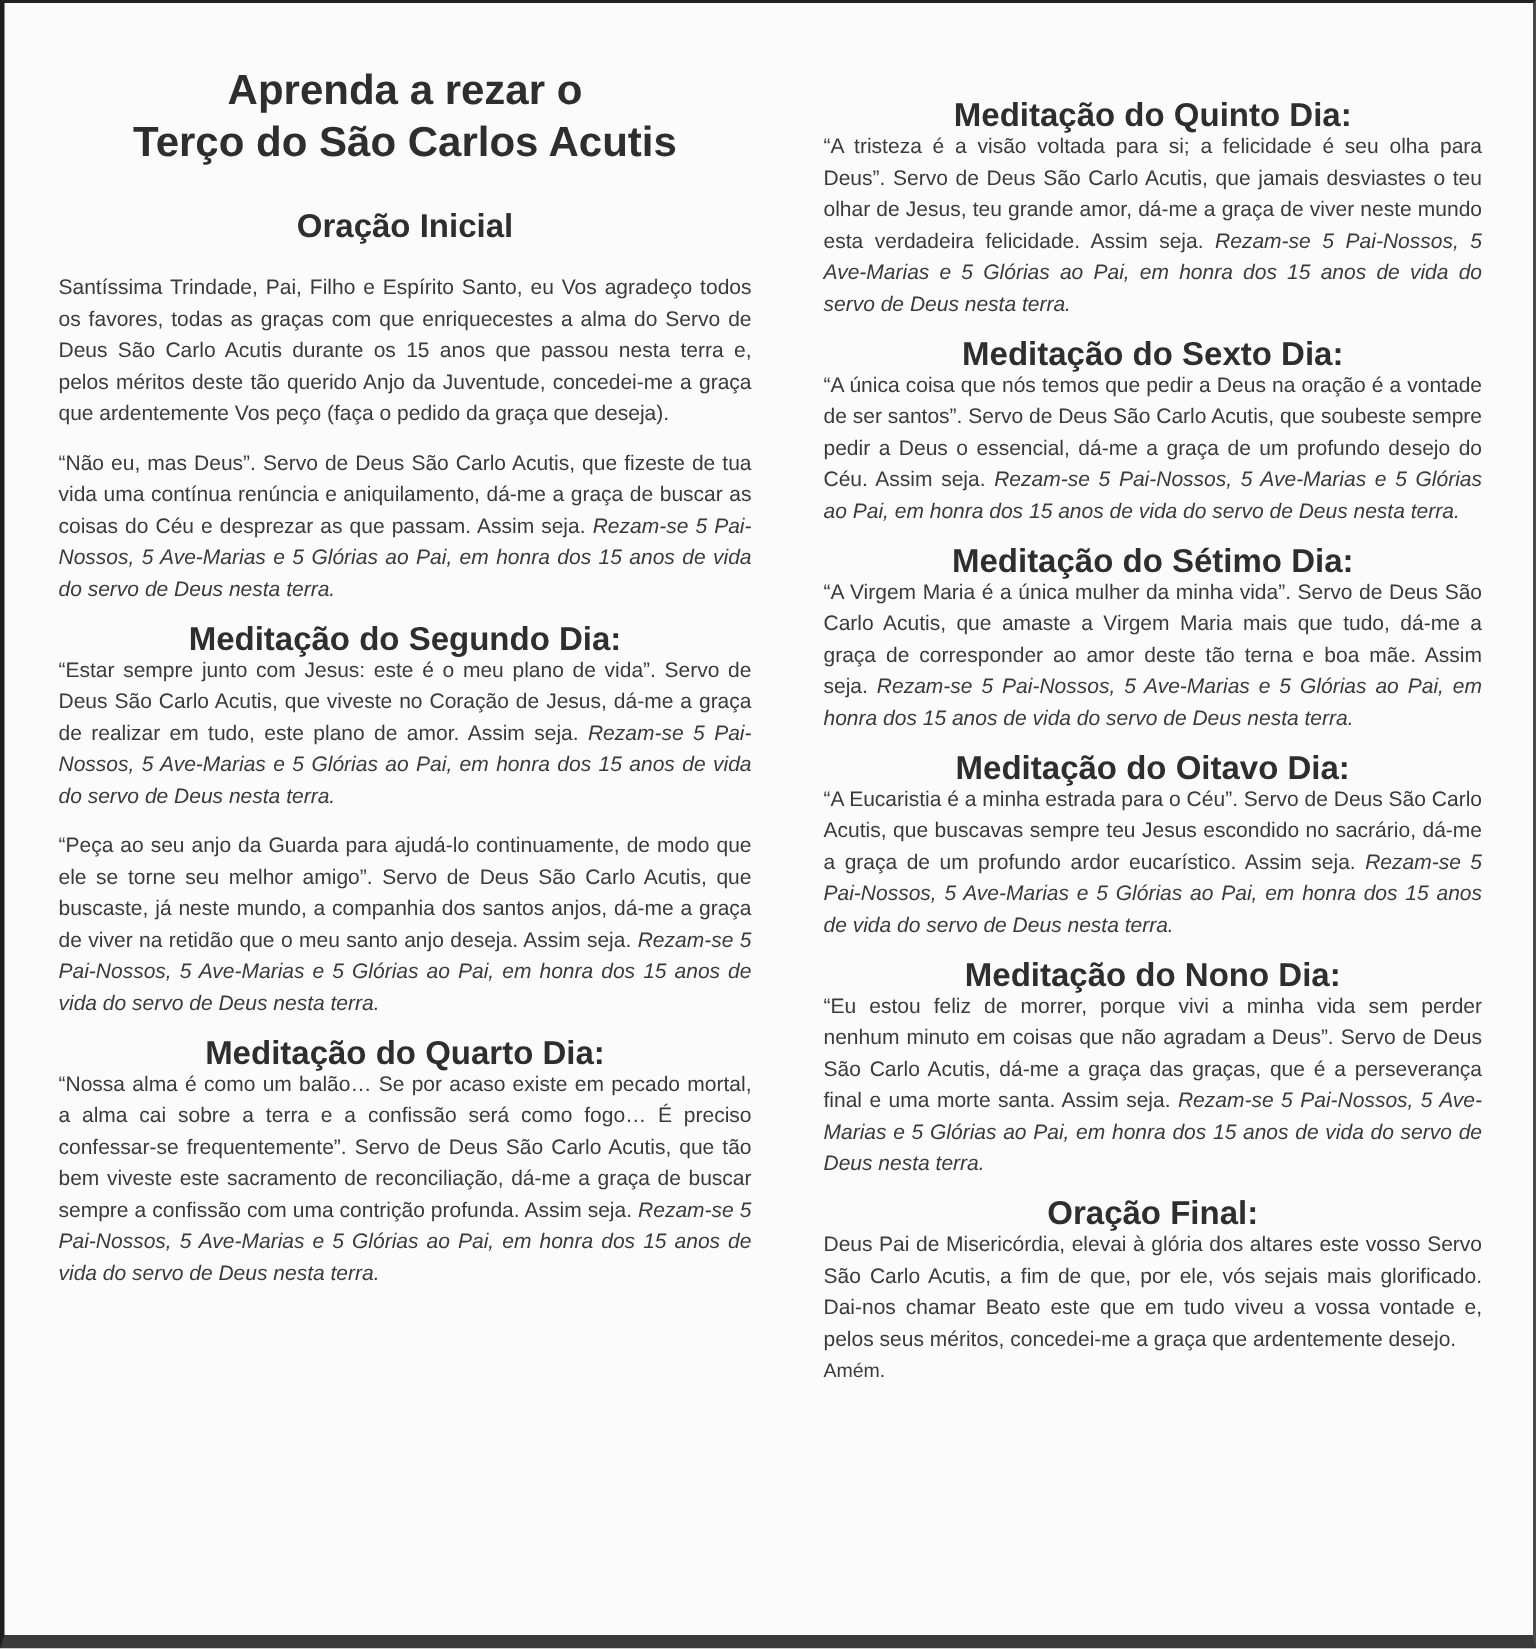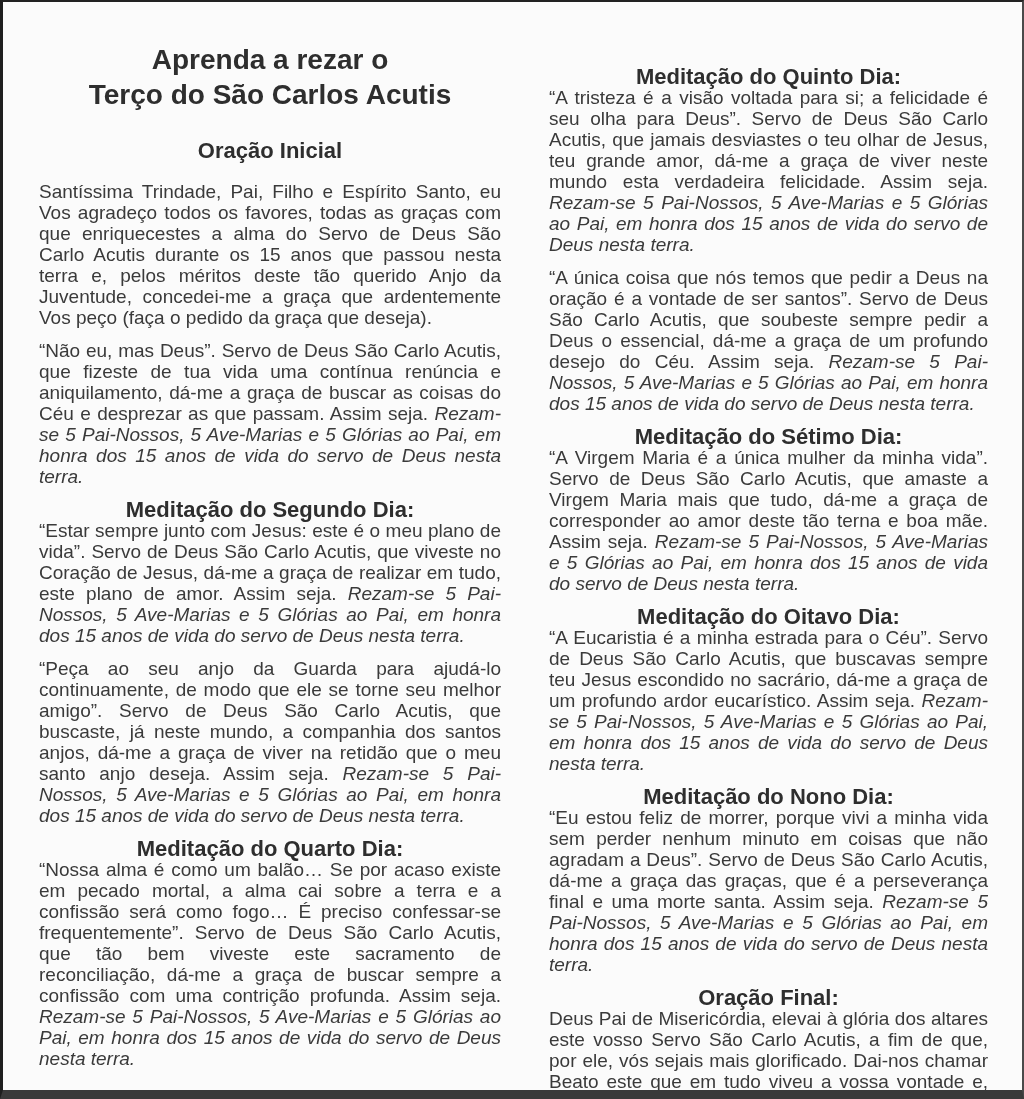--- a/index.html
+++ b/index.html
@@ -44,21 +44,21 @@
   .sec-heading {
     margin: 0;
     text-align: center;
     font-size: 22px;
     line-height: 21px;
     font-weight: bold;
     color: #2e2e2e;
   }
   .sec-body {
     margin: 0;
-    font-size: 19px;
+    font-size: 14px;
     line-height: 21px;
     text-align: justify;
     color: #3a3a3a;
   }
   
   .col-left .sec:first-of-type .sec-body { margin-top: 20px; }
 
   .rubric { font-style: italic; }
 
   .sec-after {
@@ -108,20 +108,21 @@
   </section>
 </div>
   <div class="col col-right" id="col-right">
   <section class="sec">
     <h2 class="sec-heading">Meditação do Quinto Dia:</h2>
     <p class="sec-body"><span>“A tristeza é a visão voltada para si; a felicidade é seu olha para Deus”. Servo de Deus São Carlo Acutis, que jamais desviastes o teu olhar de Jesus, teu grande amor, dá-me a graça de viver neste mundo esta verdadeira felicidade. Assim seja.</span><span class="rubric"> Rezam-se 5 Pai-Nossos, 5 Ave-Marias e 5 Glórias ao Pai, em honra dos 15 anos de vida do servo de Deus nesta terra.</span></p>
 
   </section>
 
   <section class="sec">
+    <h2 class="sec-heading">Meditação do Sexto Dia:</h2>
     <p class="sec-body"><span>“A única coisa que nós temos que pedir a Deus na oração é a vontade de ser santos”. Servo de Deus São Carlo Acutis, que soubeste sempre pedir a Deus o essencial, dá-me a graça de um profundo desejo do Céu. Assim seja.</span><span class="rubric"> Rezam-se 5 Pai-Nossos, 5 Ave-Marias e 5 Glórias ao Pai, em honra dos 15 anos de vida do servo de Deus nesta terra.</span></p>
 
   </section>
 
   <section class="sec">
     <h2 class="sec-heading">Meditação do Sétimo Dia:</h2>
     <p class="sec-body"><span>“A Virgem Maria é a única mulher da minha vida”. Servo de Deus São Carlo Acutis, que amaste a Virgem Maria mais que tudo, dá-me a graça de corresponder ao amor deste tão terna e boa mãe. Assim seja.</span><span class="rubric"> Rezam-se 5 Pai-Nossos, 5 Ave-Marias e 5 Glórias ao Pai, em honra dos 15 anos de vida do servo de Deus nesta terra.</span></p>
 
   </section>
 

